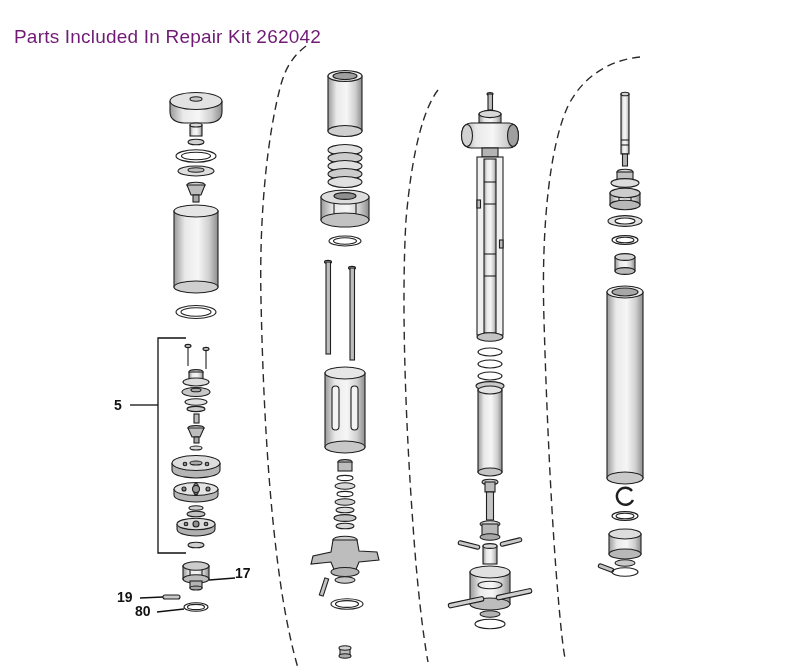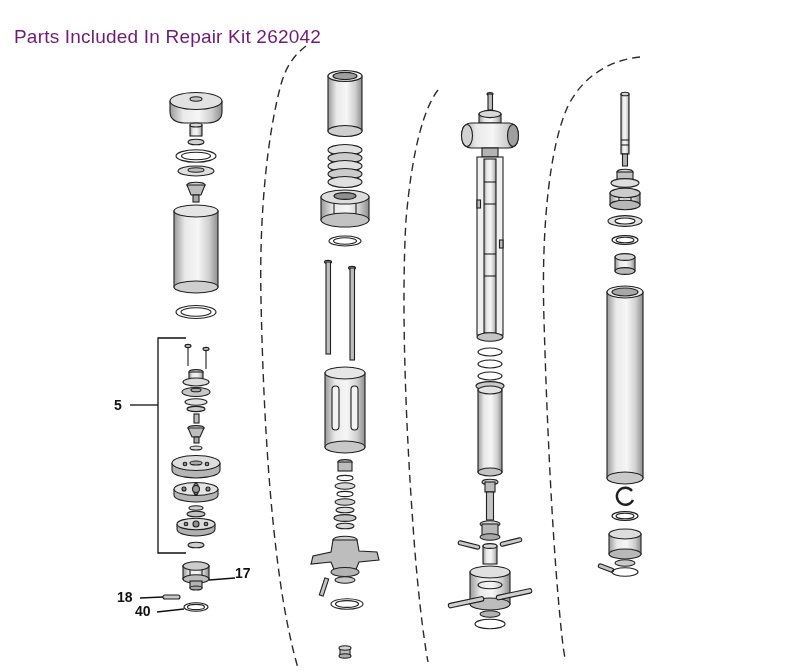--- a/index.html
+++ b/index.html
@@ -304,16 +304,16 @@
       <path d="M186,338 L158,338 L158,553 L186,553"></path>
       <line x1="130" y1="405" x2="158" y2="405"></line>
       <line x1="235" y1="578" x2="209" y2="580"></line>
       <line x1="140" y1="598" x2="163" y2="597"></line>
       <line x1="157" y1="612" x2="184" y2="609"></line>
     </g>
   </svg>
 
   <span class="callout c5">5</span>
   <span class="callout c17">17</span>
-  <span class="callout c19">18</span>
-  <span class="callout c50">40</span>
+  <span class="callout c19">19</span>
+  <span class="callout c50">80</span>
 
 </div>
 
 </body></html>

